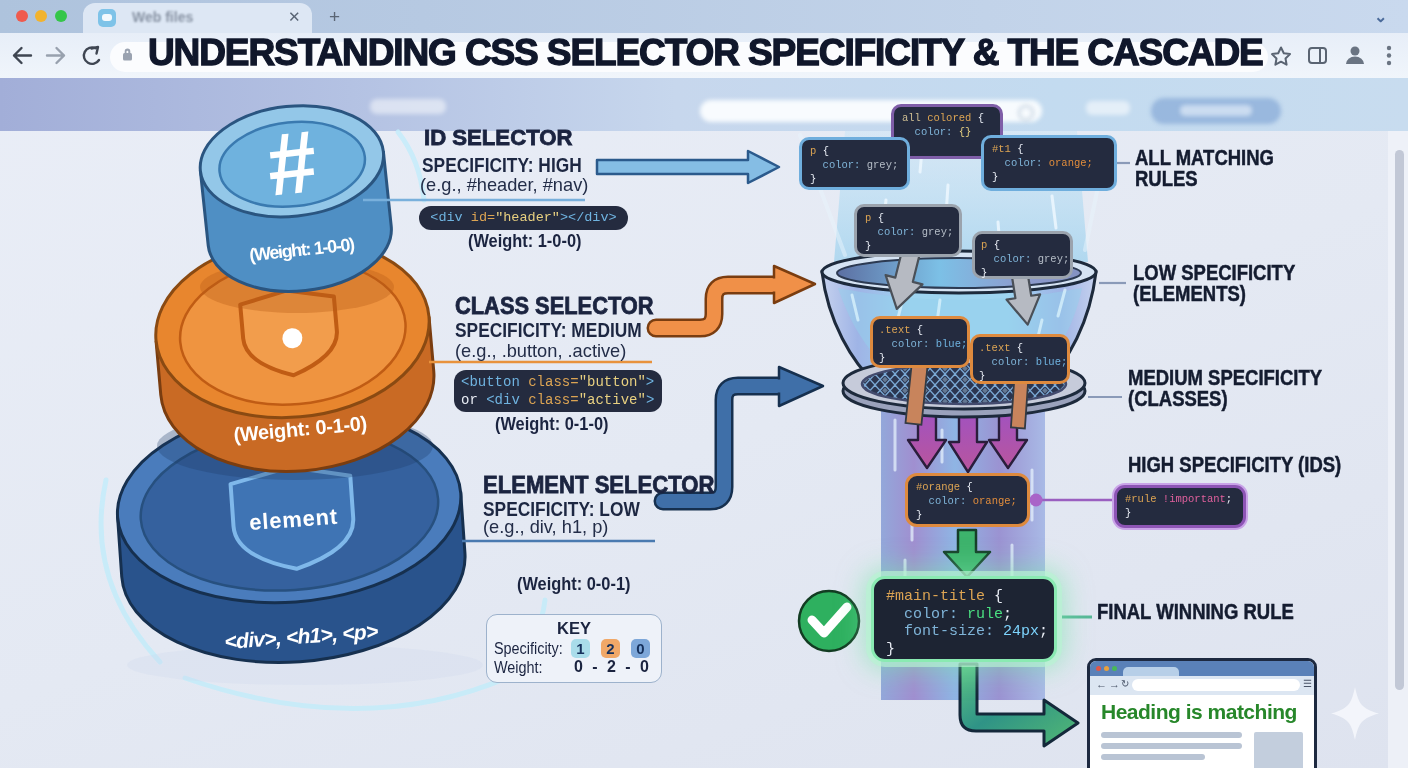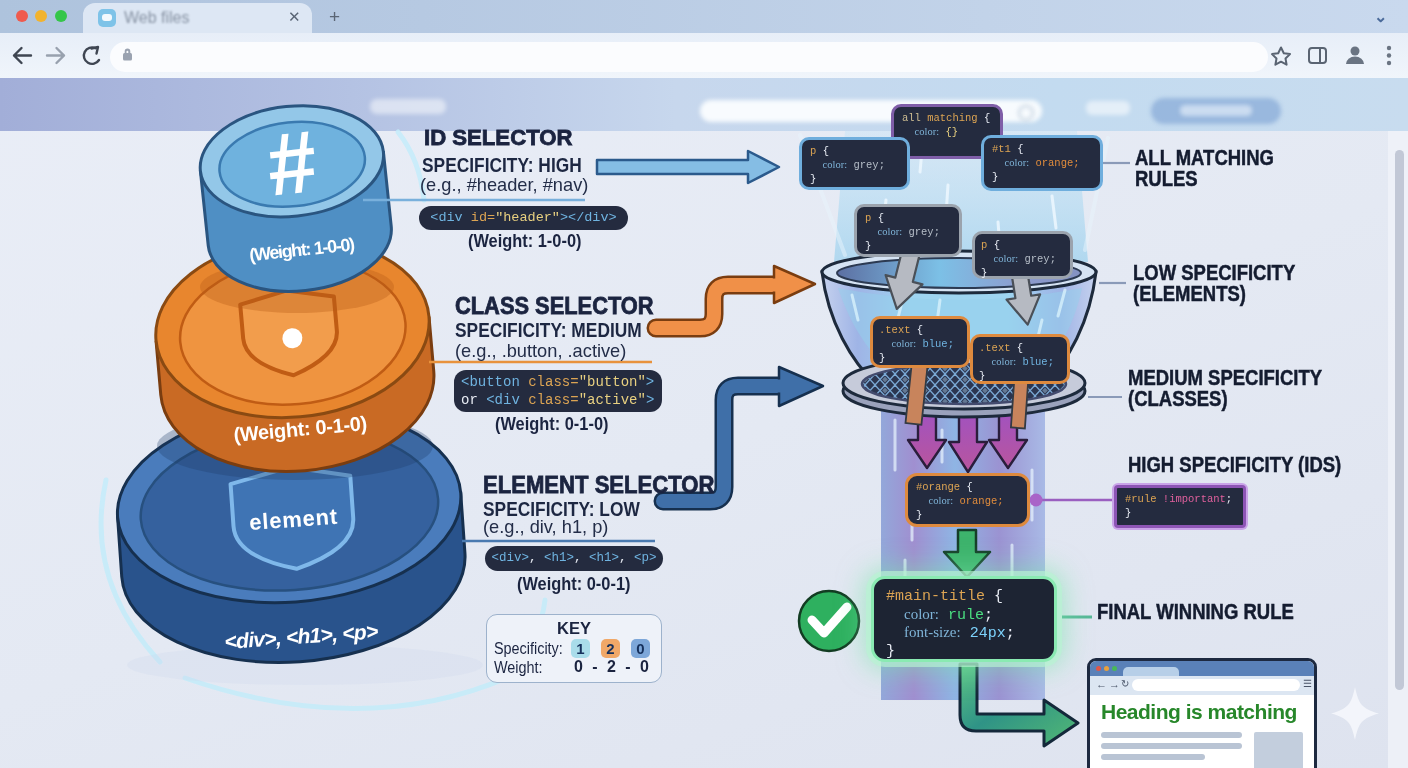--- a/index.html
+++ b/index.html
@@ -5,21 +5,21 @@
   html,body{margin:0;padding:0;}
   body{width:1408px;height:768px;overflow:hidden;font-family:"Liberation Sans",sans-serif;}
   #stage{position:relative;width:1408px;height:768px;background:linear-gradient(160deg,#eaeef7 0%,#e4e9f3 55%,#dee3ef 100%);overflow:hidden;}
   .abs{position:absolute;}
 
   
   #tabstrip{left:0;top:0;width:1408px;height:33px;background:linear-gradient(90deg,#aec3dd 0%,#b6c9e2 30%,#c2d3e9 70%,#c9d9ee 100%);}
   .dot{position:absolute;top:10px;width:12px;height:12px;border-radius:50%;}
   #tab{left:83px;top:3px;width:229px;height:30px;background:#dde7f4;border-radius:12px 12px 0 0;}
   #tabfav{left:98px;top:9px;width:18px;height:18px;border-radius:5px;background:#7ec3e8;}
-  #tabtxt{left:124px;top:9px;font-size:16px;color:#6b7688;filter:blur(0.8px);font-weight:normal;opacity:.75;}
+  #tabtxt{left:132px;top:9px;font-size:14px;color:#6b7688;filter:blur(0.8px);font-weight:bold;opacity:.75;}
   #tabx{left:288px;top:8px;font-size:15px;color:#5a6575;filter:blur(0.5px);}
   #tabplus{left:329px;top:6px;font-size:19px;color:#5a6575;}
   #chev{left:1374px;top:7px;font-size:16px;color:#4a6a9a;font-weight:bold;}
   #toolbar{left:0;top:33px;width:1408px;height:45px;background:linear-gradient(180deg,#e7eef8,#f0f5fb);}
   #urlpill{left:110px;top:42px;width:1158px;height:30px;background:#fbfcfe;border-radius:16px;}
 
   #title{left:148px;top:32px;color:#10172b;font-weight:bold;font-size:37px;letter-spacing:-1.1px;white-space:nowrap;-webkit-text-stroke:1.3px #10172b;}
 
   
   #band{left:0;top:78px;width:1408px;height:53px;background:linear-gradient(90deg,#a2aed8 0%,#b4c2e3 25%,#c7d7ed 48%,#c3dbf0 75%,#c8dcef 100%);}
@@ -29,21 +29,21 @@
   
   .h1{color:#1b2440;font-weight:bold;white-space:nowrap;-webkit-text-stroke:0.8px #1b2440;transform-origin:left top;}
   .sub{color:#1d2742;font-weight:bold;white-space:nowrap;transform-origin:left top;transform:scaleX(0.89);}
   .eg{color:#232d48;white-space:nowrap;transform-origin:left top;transform:scaleX(0.96);}
   .wt{color:#1b2440;font-weight:bold;white-space:nowrap;transform-origin:left top;transform:scaleX(0.91);}
   .rlabel{color:#141c30;font-weight:bold;font-size:22px;line-height:21px;white-space:nowrap;-webkit-text-stroke:0.5px #141c30;transform-origin:left top;transform:scaleX(0.84);}
 
   
   .code{position:absolute;background:#242b3f;border-radius:10px;font-family:"Liberation Mono",monospace;color:#e8ecf4;box-sizing:border-box;white-space:pre;}
   .cb{font-size:10.5px;line-height:14px;padding:4px 0 0 8px;}
-  .sel{color:#dca453;} .brc{color:#e9edf5;} .prp{color:#7fb4d8;font-family:Liberation Serif, serif;}
+  .sel{color:#dca453;} .brc{color:#e9edf5;} .prp{color:#7fb4d8;}
   .vgrey{color:#b4bcc6;} .vorange{color:#e08c3c;} .vblue{color:#6fb3e0;}
   .vgreen{color:#4ade80;} .vpink{color:#e0609d;} .vcyan{color:#7dd3fc;} .vyel{color:#e8d080;}
   .chip{position:absolute;background:#242b3f;border-radius:12px;font-family:"Liberation Mono",monospace;white-space:pre;color:#e9edf5;}
 
   
   #keybox{left:486px;top:614px;width:176px;height:69px;background:#eef2f9;border:1.5px solid #9db2cc;border-radius:11px;box-sizing:border-box;}
   .kchip{position:absolute;width:19px;height:19px;border-radius:5px;color:#15305c;font-weight:bold;font-size:15px;text-align:center;line-height:19px;}
 
   
   #minibr{left:1087px;top:658px;width:230px;height:120px;background:#fff;border:3px solid #1d2940;border-radius:9px 9px 0 0;overflow:hidden;box-sizing:border-box;}
@@ -277,72 +277,72 @@
       <line x1="1320" y1="15" x2="1320" y2="30"></line>
     </g>
     <g fill="#6a7482">
       <circle cx="1355" cy="18" r="4.5"></circle>
       <path d="M1346 31 a9 7.5 0 0 1 18 0 Z"></path>
       <circle cx="1389" cy="15" r="2.2"></circle>
         <circle cx="1389" cy="22.5" r="2.2"></circle>
         <circle cx="1389" cy="30" r="2.2"></circle>
     </g>
   </svg>
+  <div id="title" class="abs">UNDERSTANDING CSS SELECTOR SPECIFICITY &amp; THE CASCADE</div>
 
   <div class="abs h1" style="left:424px;top:126px;font-size:21.5px;transform:scaleX(1.03);">ID SELECTOR</div>
   <div class="abs sub" style="left:422px;top:154px;font-size:19.5px;">SPECIFICITY: HIGH</div>
   <div class="abs eg" style="left:420px;top:174px;font-size:19px;">(e.g., #header, #nav)</div>
   <div class="abs chip" style="left:419px;top:206px;width:209px;height:24px;font-size:13.5px;line-height:24px;text-align:center;"><span class="vblue">&lt;div</span> <span class="sel">id=</span><span class="vyel">"header"</span><span class="vblue">&gt;&lt;/div&gt;</span></div>
   <div class="abs wt" style="left:468px;top:231px;font-size:18px;">(Weight: 1-0-0)</div>
 
   <div class="abs h1" style="left:455px;top:292px;font-size:24px;transform:scaleX(0.91);">CLASS SELECTOR</div>
   <div class="abs sub" style="left:455px;top:319px;font-size:19.5px;">SPECIFICITY: MEDIUM</div>
   <div class="abs eg" style="left:455px;top:340px;font-size:19px;">(e.g., .button, .active)</div>
   <div class="abs chip" style="left:454px;top:370px;width:208px;height:42px;font-size:14px;line-height:18px;padding:3px 0 0 7px;box-sizing:border-box;"><span class="vblue">&lt;button</span> <span class="sel">class=</span><span class="vyel">"button"</span><span class="vblue">&gt;</span><br><span style="color:#e9edf5;">or </span><span class="vblue">&lt;div</span> <span class="sel">class=</span><span class="vyel">"active"</span><span class="vblue">&gt;</span></div>
   <div class="abs wt" style="left:495px;top:414px;font-size:18px;">(Weight: 0-1-0)</div>
 
   <div class="abs h1" style="left:483px;top:471px;font-size:24px;transform:scaleX(0.92);">ELEMENT SELECTOR</div>
   <div class="abs sub" style="left:483px;top:498px;font-size:19.5px;">SPECIFICITY: LOW</div>
   <div class="abs eg" style="left:483px;top:516px;font-size:19px;">(e.g., div, h1, p)</div>
-  <div class="abs chip" style="left:485px;top:546px;width:178px;height:25px;font-size:12.5px;line-height:25px;text-align:center;border-radius:13px;"><span class="vblue">&lt;div&gt;</span><span class="brc">, </span><span class="vblue">&lt;h1&gt;</span><span class="brc">, </span><span class="vblue">&lt;h1&gt;</span><span class="brc">, </span><span class="vblue">&lt;p&gt;</span></div>
   <div class="abs wt" style="left:517px;top:574px;font-size:18px;">(Weight: 0-0-1)</div>
 
   <div id="keybox" class="abs"></div>
   <div class="abs" style="left:486px;top:619px;width:176px;text-align:center;font-size:16.5px;font-weight:bold;color:#1b2440;">KEY</div>
   <div class="abs" style="left:494px;top:640px;font-size:16px;color:#1b2440;transform-origin:left top;transform:scaleX(0.9);">Specificity:</div>
   <div class="kchip abs" style="left:571px;top:639px;background:#a9dcea;">1</div>
   <div class="kchip abs" style="left:601px;top:639px;background:#f0a868;">2</div>
   <div class="kchip abs" style="left:631px;top:639px;background:#7da7d9;">0</div>
   <div class="abs" style="left:494px;top:659px;font-size:16px;color:#1b2440;transform-origin:left top;transform:scaleX(0.9);">Weight:</div>
   <div class="abs" style="left:574px;top:658px;font-size:16px;font-weight:bold;color:#1b2440;letter-spacing:1px;">0  -  2  -  0</div>
 
-  <div class="code cb" style="left:891px;top:104px;width:112px;height:55px;border:3px solid #7f5ea8;"><span style="color:#cdbd92;">all</span> <span class="sel">matching</span> <span class="brc">{</span>
+  <div class="code cb" style="left:891px;top:104px;width:112px;height:55px;border:3px solid #7f5ea8;"><span style="color:#cdbd92;">all</span> <span class="sel">colored</span> <span class="brc">{</span>
   <span class="prp">color:</span> <span class="vyel">{}</span></div>
   <div class="code cb" style="left:799px;top:137px;width:111px;height:53px;border:3px solid #6faedd;"><span class="sel">p</span> <span class="brc">{</span>
   <span class="prp">color:</span> <span class="vgrey">grey;</span>
 <span class="brc">}</span></div>
-  <div class="code cb" style="left:981px;top:135px;width:122px;height:56px;border:3px solid #6faedd;"><span class="sel">#t1</span> <span class="brc">{</span>
+  <div class="code cb" style="left:981px;top:135px;width:136px;height:56px;border:3px solid #6faedd;"><span class="sel">#t1</span> <span class="brc">{</span>
   <span class="prp">color:</span> <span class="vorange">orange;</span>
 <span class="brc">}</span></div>
   <div class="code cb" style="left:854px;top:204px;width:108px;height:53px;border:3px solid #9ba3ad;"><span class="sel">p</span> <span class="brc">{</span>
   <span class="prp">color:</span> <span class="vgrey">grey;</span>
 <span class="brc">}</span></div>
   <div class="code cb" style="left:972px;top:231px;width:101px;height:48px;border:3px solid #9ba3ad;padding-left:6px;"><span class="sel">p</span> <span class="brc">{</span>
   <span class="prp">color:</span> <span class="vgrey">grey;</span>
 <span class="brc">}</span></div>
   <div class="code cb" style="left:870px;top:316px;width:100px;height:52px;border:3px solid #de8a3e;padding-left:6px;"><span class="sel">.text</span> <span class="brc">{</span>
   <span class="prp">color:</span> <span class="vblue">blue;</span>
 <span class="brc">}</span></div>
   <div class="code cb" style="left:970px;top:334px;width:100px;height:50px;border:3px solid #de8a3e;padding-left:6px;"><span class="sel">.text</span> <span class="brc">{</span>
   <span class="prp">color:</span> <span class="vblue">blue;</span>
 <span class="brc">}</span></div>
   <div class="code cb" style="left:905px;top:473px;width:125px;height:54px;border:3px solid #de8a3e;border-radius:12px;"><span class="sel">#orange</span> <span class="brc">{</span>
   <span class="prp">color:</span> <span class="vorange">orange;</span>
 <span class="brc">}</span></div>
-  <div class="code cb" style="left:1114px;top:485px;width:132px;height:43px;border:3.5px solid #8d55b5;border-radius:4px;box-shadow:0 0 0 2px #c9a3e8;"><span class="sel">#rule</span> <span class="vpink">!important</span><span class="brc">;</span>
+  <div class="code cb" style="left:1114px;top:485px;width:132px;height:43px;border:3.5px solid #8d55b5;border-radius:11px;box-shadow:0 0 0 2px #c9a3e8;"><span class="sel">#rule</span> <span class="vpink">!important</span><span class="brc">;</span>
 <span class="brc">}</span></div>
   <div class="code" style="left:871px;top:576px;width:186px;height:86px;border:3px solid #8aeab2;border-radius:14px;font-size:15px;line-height:17.5px;padding:9px 0 0 12px;box-shadow:0 0 0 5px rgba(185,245,210,.65),0 0 26px 8px rgba(120,230,170,.55);background:#1d2433;"><span class="sel">#main-title</span> <span class="brc">{</span>
   <span class="prp">color:</span> <span class="vgreen">rule</span><span class="brc">;</span>
   <span class="prp">font-size:</span> <span class="vcyan">24px</span><span class="brc">;</span>
 <span class="brc">}</span></div>
 
   <div class="abs rlabel" style="left:1135px;top:147px;">ALL MATCHING<br>RULES</div>
   <div class="abs rlabel" style="left:1133px;top:262px;">LOW SPECIFICITY<br>(ELEMENTS)</div>
   <div class="abs rlabel" style="left:1128px;top:367px;">MEDIUM SPECIFICITY<br>(CLASSES)</div>
   <div class="abs rlabel" style="left:1128px;top:454px;">HIGH SPECIFICITY (IDS)</div>

